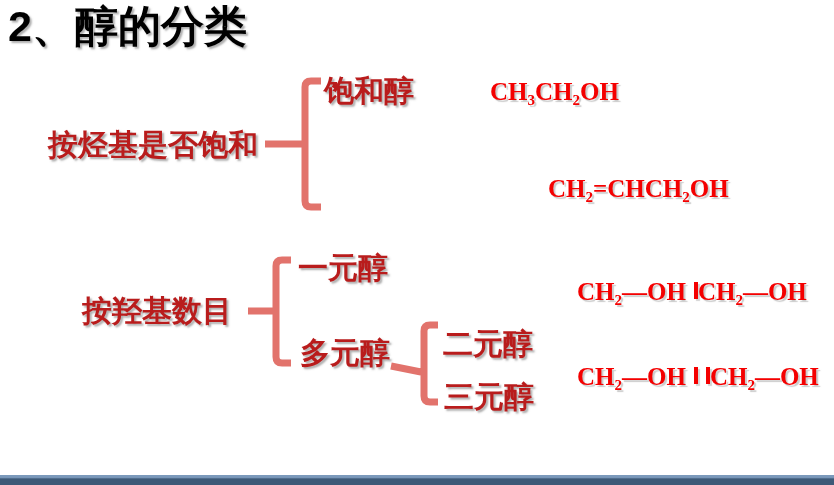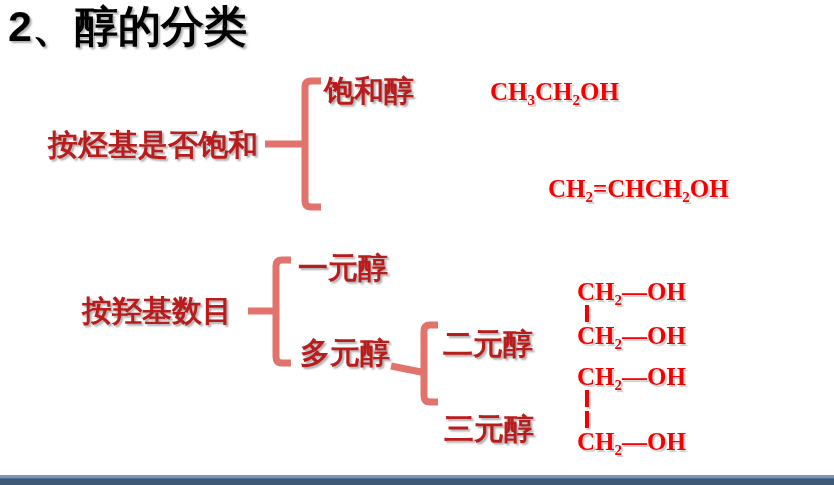--- a/index.html
+++ b/index.html
@@ -32,21 +32,21 @@
   }
   .formula{
     position:absolute;
     font-family:Liberation Serif, serif;
     font-weight:bold;color:var(--formula-red);
     font-size:25px;line-height:1.05;white-space:nowrap;
     text-shadow:2px 2px 1px rgba(160,160,160,0.55);
   }
   .struct{
     position:absolute;
-    display:flex;flex-direction:column;align-items:flex-start;text-align:right;
+    display:flex;flex-direction:row;align-items:flex-start;text-align:right;
   }
   .struct .formula{position:static;line-height:23px;}
   .bond{
     width:4px;height:17px;
     background:var(--formula-red);
     margin:2px 0 2px 8px;
     box-shadow:2px 2px 1px rgba(160,160,160,0.45);
   }
   svg.brackets{position:absolute;left:0;top:0;z-index:1;}
   svg.brackets path{
@@ -90,21 +90,21 @@
   <div class="label" style="left:300px;top:336px">多元醇</div>
 
   <div class="label" style="left:443px;top:327px">二元醇</div>
 
   <div class="struct" style="left:577px;top:280px">
     <div class="formula">CH₂—OH</div>
     <div class="bond"></div>
     <div class="formula">CH₂—OH</div>
   </div>
 
-  <div class="label" style="left:444px;top:412px">三元醇</div>
+  <div class="label" style="left:444px;top:380px">三元醇</div>
 
   <div class="struct" style="left:577px;top:365px">
     <div class="formula">CH₂—OH</div>
     <div class="bond"></div>
     <div class="bond"></div>
     <div class="formula">CH₂—OH</div>
   </div>
 
   <div class="footer-bar"></div>
 

